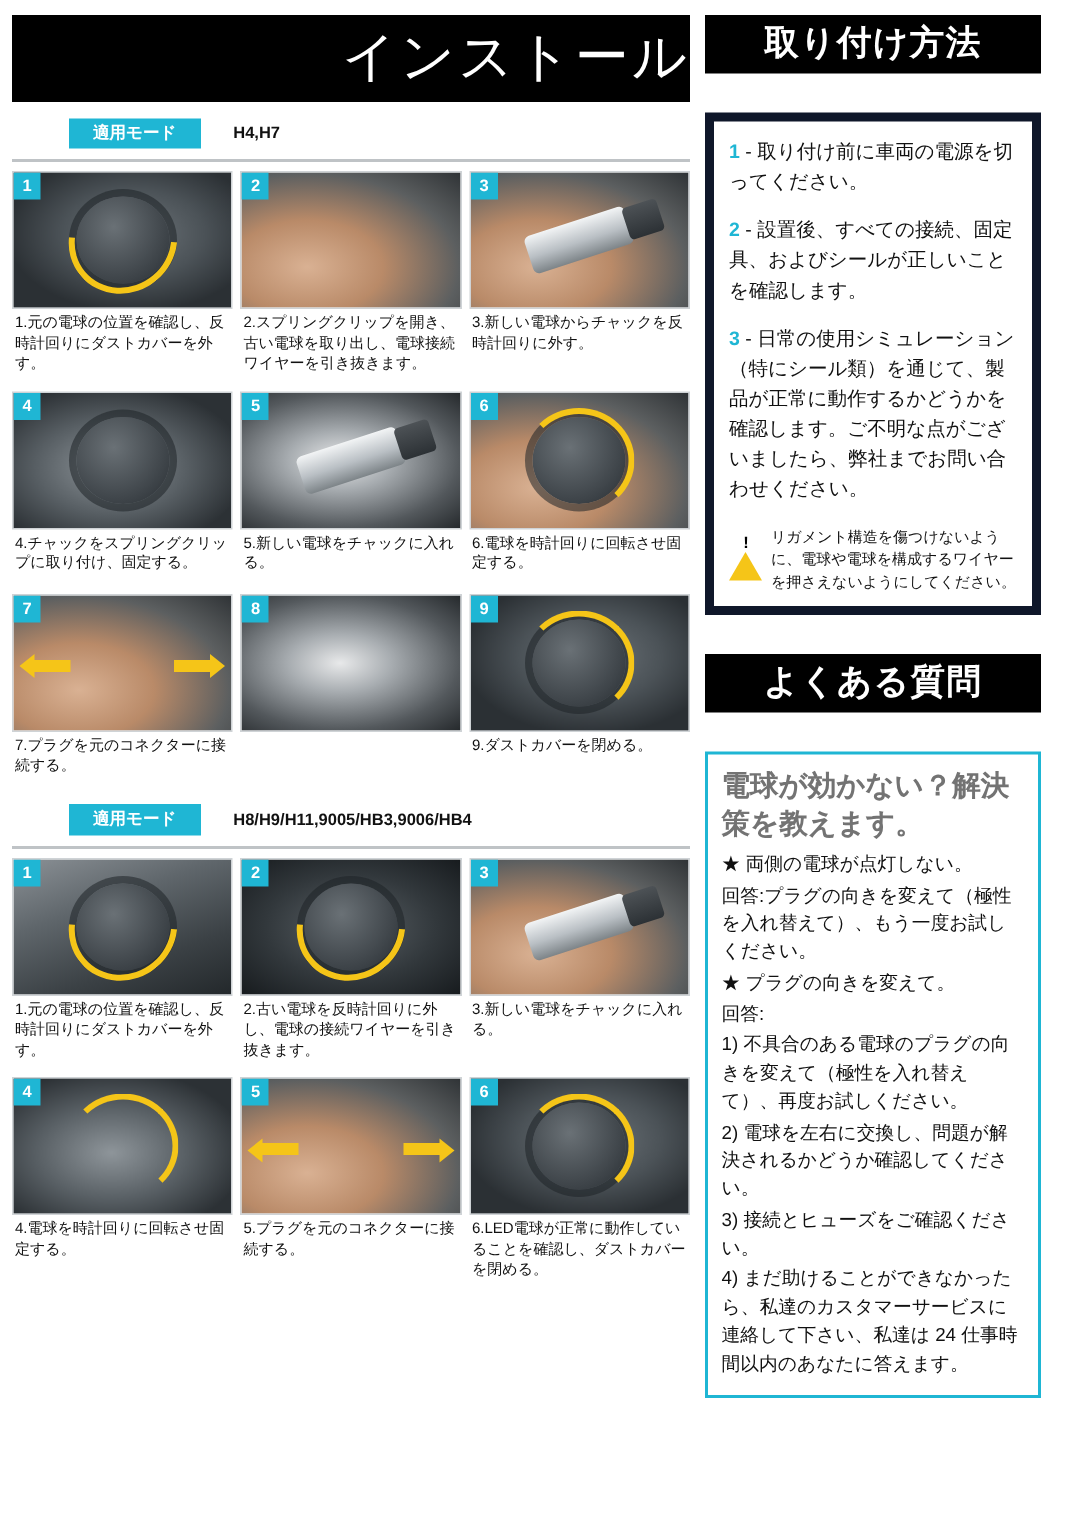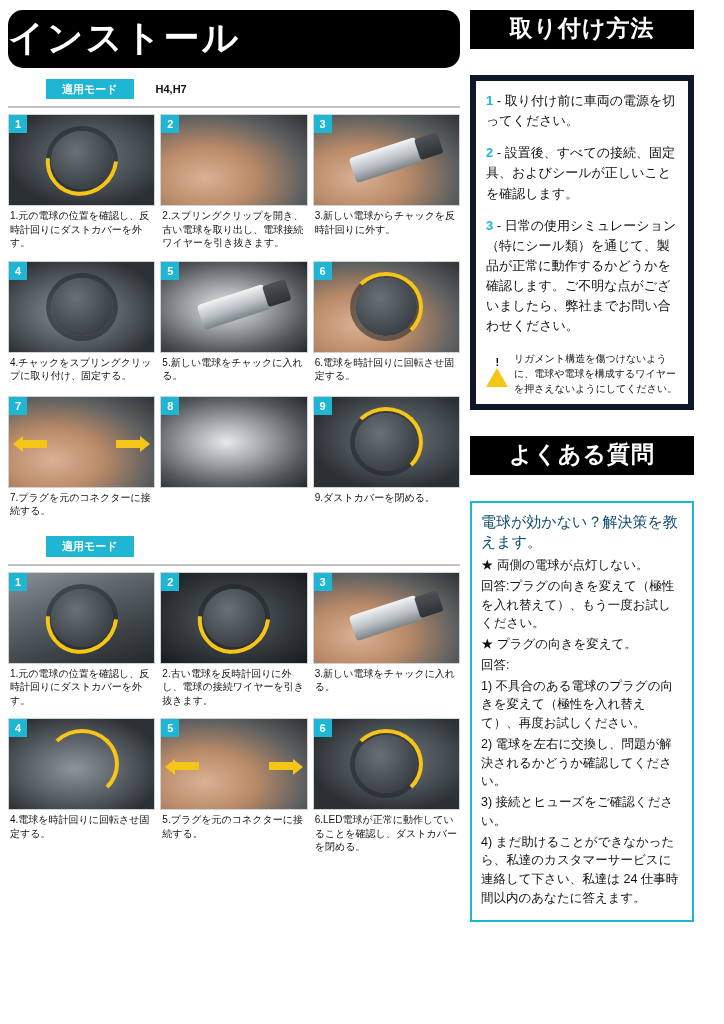--- a/index.html
+++ b/index.html
@@ -19,27 +19,26 @@
   }
   
   .left-col {
     width: 452px;
     display: flex;
     flex-direction: column;
   }
   .main-title-bar {
     background: #000000;
     color: #ffffff;
-    text-align: left;
+    text-align: right;
     font-size: 36px;
-    font-weight: bold;
+    font-weight: normal;
     letter-spacing: 2px;
     padding: 10px 0 12px 0;
     line-height: 1;
-    border-radius: 15px;
   }
   .mode-bar {
     display: flex;
     align-items: center;
     margin-top: 10px;
     margin-bottom: 6px;
     height: 22px;
     margin-left: 38px;
   }
   .mode-tag {
@@ -231,23 +230,23 @@
   .note-text {
     font-size: 10px;
     line-height: 1.5;
     color: #111;
   }
   .faq-panel {
     border: 2px solid #1fb6d4;
     padding: 9px 9px 10px 9px;
   }
   .faq-q {
-    color: #0c4a6e;
-    font-size: 15px;
-    font-weight: normal;
+    color: #737373;
+    font-size: 19px;
+    font-weight: bold;
     line-height: 1.35;
     margin: 0 0 4px 0;
   }
   .faq-line {
     font-size: 12.5px;
     line-height: 1.5;
     color: #111;
     margin: 0 0 2px 0;
   }
 </style>
@@ -340,20 +339,21 @@
           <div class="disc"></div>
           <div class="ring-arrow"></div>
         </div>
         <div class="caption">9.ダストカバーを閉める。</div>
       </div>
 
     </div>
 
     <div class="mode-bar">
       <span class="mode-tag">適用モード</span>
+      <span class="mode-value">H8/H9/H11,9005/HB3,9006/HB4</span>
     </div>
     <div class="mode-underline"></div>
 
     <div class="grid">
 
       <div class="cell">
         <div class="photo bg-engine">
           <span class="num">1</span>
           <div class="disc"></div>
           <div class="ring-arrow rev"></div>

